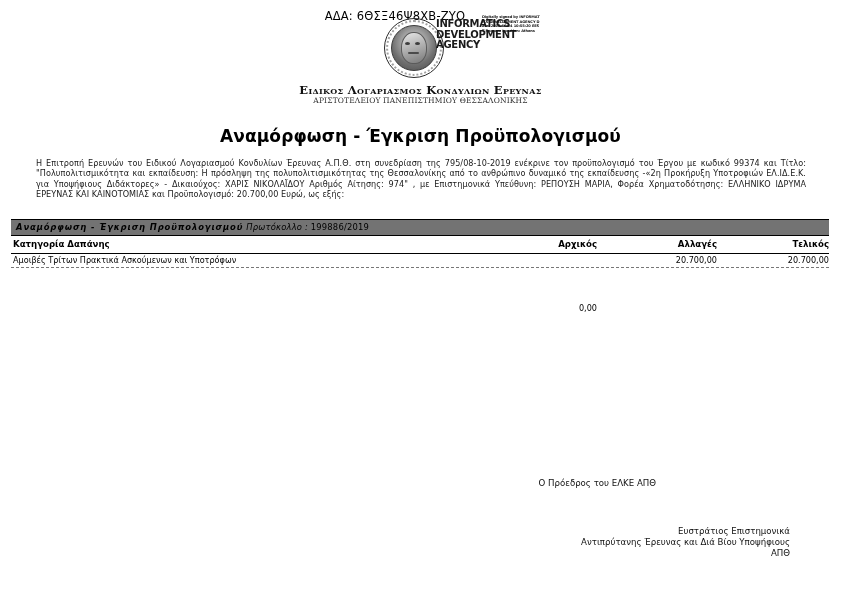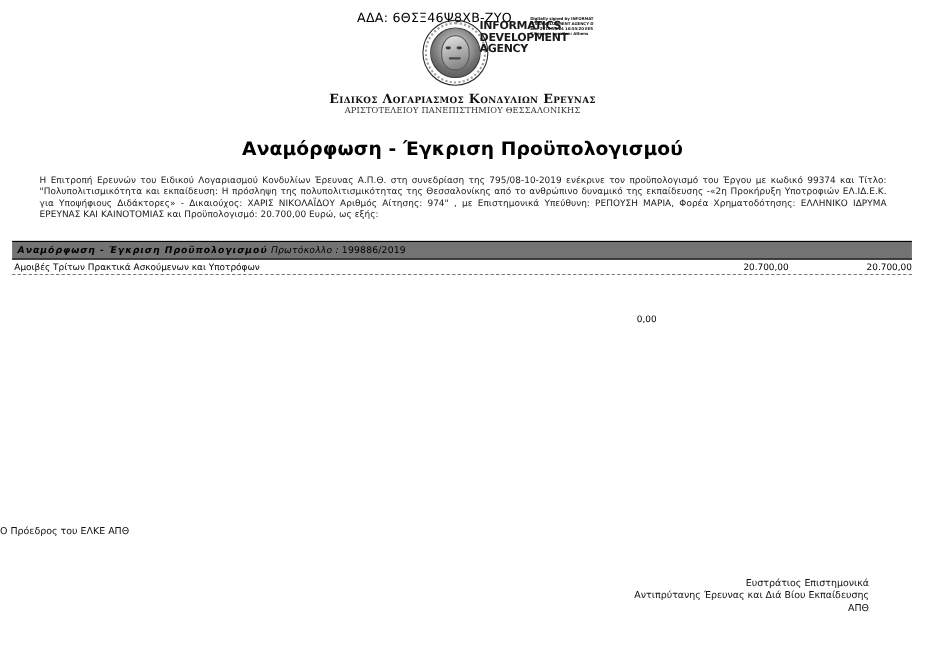--- a/index.html
+++ b/index.html
@@ -251,20 +251,21 @@
   .c-initial { right: 232px; width: 120px; margin-top: 48px; }
   .c-changes { right: 112px; width: 120px; }
   .c-final   { right: 0px;   width: 120px; }
 
   
   .sig-header {
     position: absolute;
     top: 478px;
     left: 0;
     width: 656px;
+    text-align: right;
     font-size: 8.6px;
     color: #111;
   }
   .sig-name {
     position: absolute;
     top: 526px;
     left: 0;
     width: 790px;
     text-align: right;
     font-size: 8.6px;
@@ -316,28 +317,34 @@
   <div class="doc-title">Αναμόρφωση - Έγκριση Προϋπολογισμού</div>
 
   <div class="body-para">Η Επιτροπή Ερευνών του Ειδικού Λογαριασμού Κονδυλίων Έρευνας Α.Π.Θ. στη συνεδρίαση της 795/08-10-2019 ενέκρινε τον προϋπολογισμό του Έργου με κωδικό 99374 και Τίτλο: "Πολυπολιτισμικότητα και εκπαίδευση: Η πρόσληψη της πολυπολιτισμικότητας της Θεσσαλονίκης από το ανθρώπινο δυναμικό της εκπαίδευσης -«2η Προκήρυξη Υποτροφιών ΕΛ.ΙΔ.Ε.Κ. για Υποψήφιους Διδάκτορες» - Δικαιούχος: ΧΑΡΙΣ ΝΙΚΟΛΑΪΔΟΥ  Αριθμός Αίτησης: 974" , με Επιστημονικά Υπεύθυνη: ΡΕΠΟΥΣΗ ΜΑΡΙΑ, Φορέα Χρηματοδότησης: ΕΛΛΗΝΙΚΟ ΙΔΡΥΜΑ ΕΡΕΥΝΑΣ ΚΑΙ ΚΑΙΝΟΤΟΜΙΑΣ και Προϋπολογισμό: 20.700,00 Ευρώ, ως εξής:</div>
 
   <div class="table-wrap">
 
     <div class="tbl-section">
       <span class="sec-title">Αναμόρφωση - Έγκριση Προϋπολογισμού</span><span class="sec-proto-label">Πρωτόκολλο :</span> <span class="sec-proto-value">199886/2019</span>
     </div>
 
+    <div class="tbl-head">
+      <span class="h-cat">Κατηγορία Δαπάνης</span>
+      <span class="h-num h-initial">Αρχικός</span>
+      <span class="h-num h-changes">Αλλαγές</span>
+      <span class="h-num h-final">Τελικός</span>
+    </div>
 
     <div class="tbl-row">
       <span class="c-cat">Αμοιβές Τρίτων Πρακτικά Ασκούμενων και Υποτρόφων</span>
       <span class="c-num c-initial">0,00</span>
       <span class="c-num c-changes">20.700,00</span>
       <span class="c-num c-final">20.700,00</span>
     </div>
 
   </div>
 
   <div class="sig-header">Ο Πρόεδρος του ΕΛΚΕ ΑΠΘ</div>
   <div class="sig-name">Ευστράτιος Επιστημονικά</div>
-  <div class="sig-role">Αντιπρύτανης Έρευνας και Διά Βίου Εκπαίδευσης</div>
+  <div class="sig-role">Αντιπρύτανης Έρευνας και Διά Βίου Υποψήφιους</div>
   <div class="sig-org">ΑΠΘ</div>
 
 </div>
 
 </body></html>

